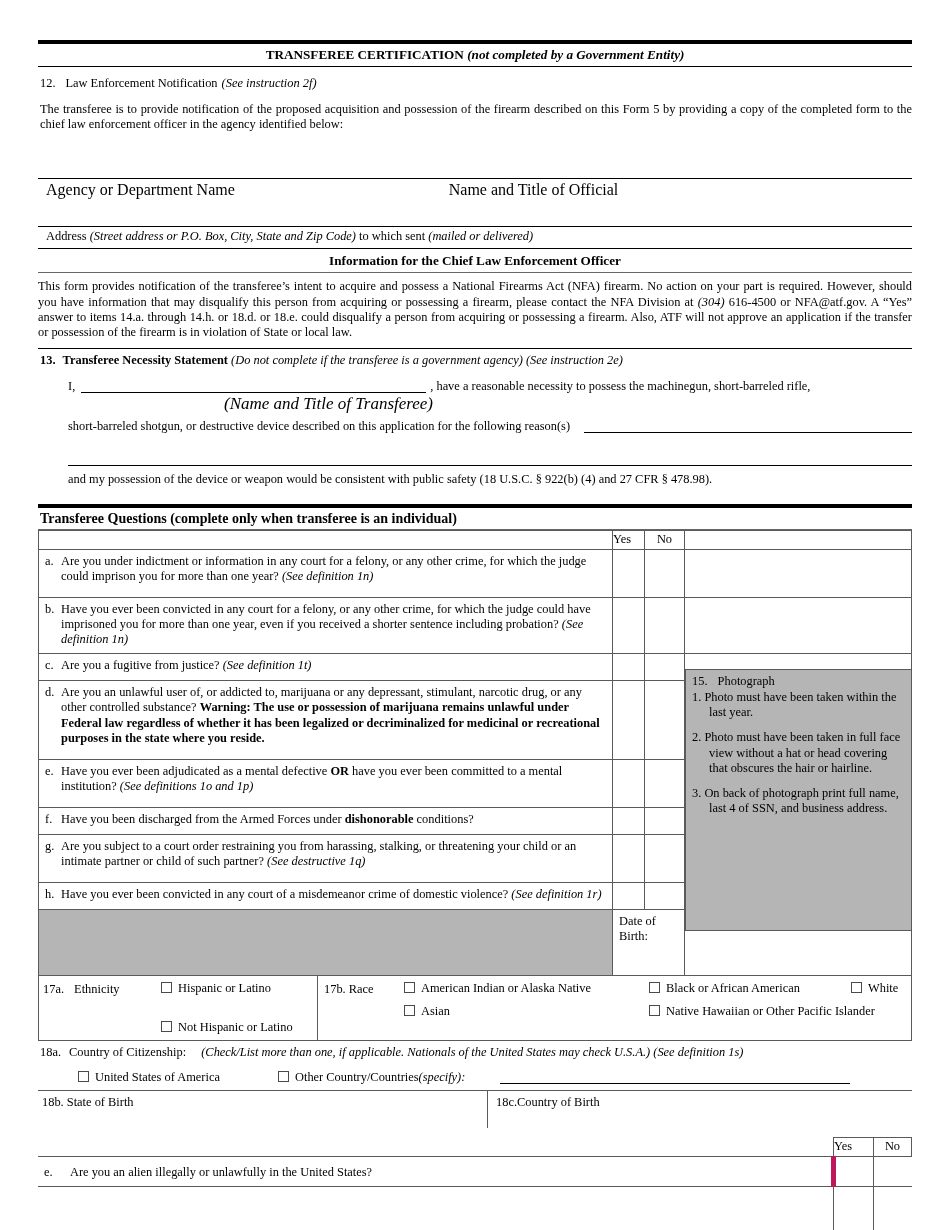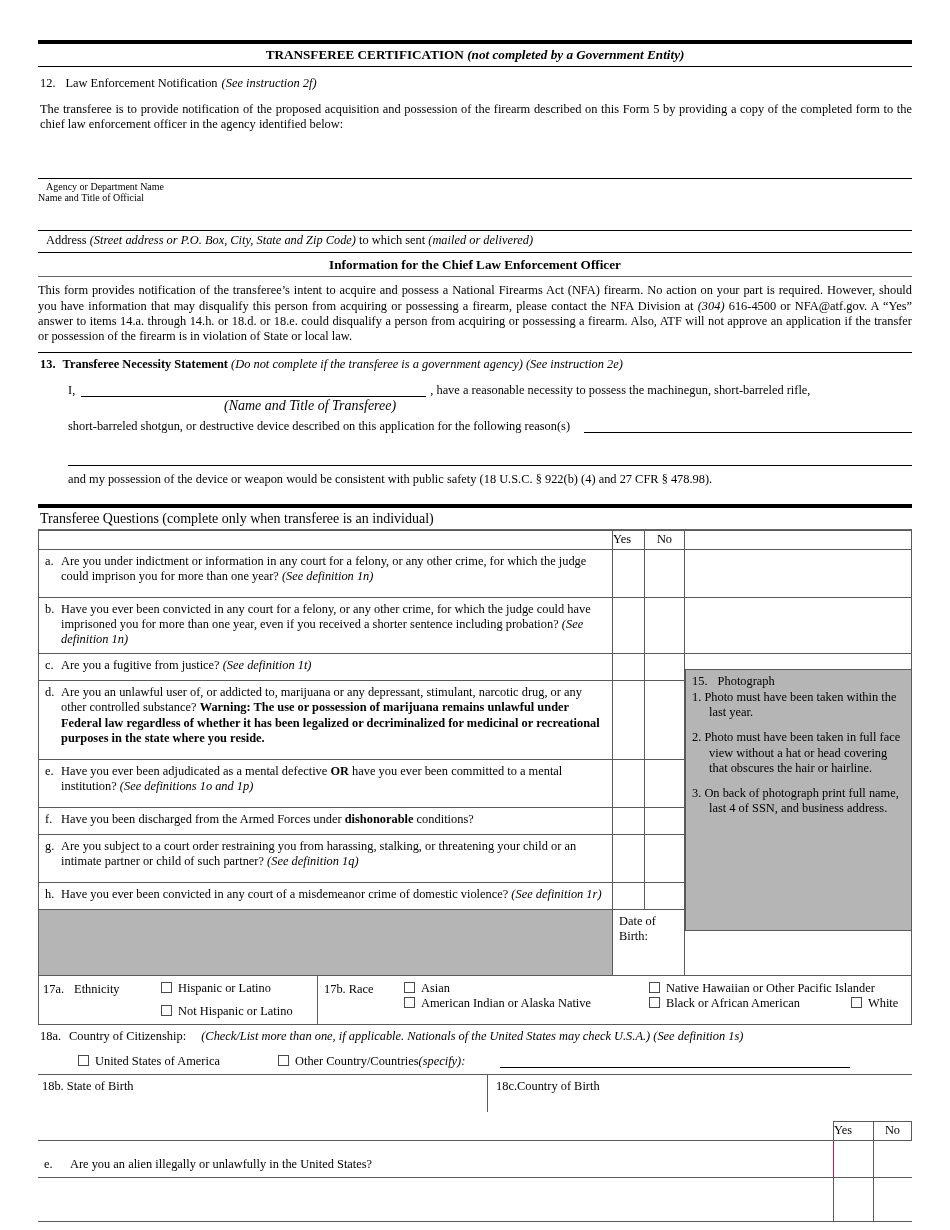--- a/index.html
+++ b/index.html
@@ -17,21 +17,21 @@
 
   .hdr-center { text-align:center; font-weight:bold; font-size:13.2px; padding:3px 0 3px; }
   .hdr-center i { font-style:italic; }
 
   .para { font-size:12.4px; line-height:15.2px; text-align:justify; }
   .smallnote { font-size:12.4px; }
   i, .it { font-style:italic; }
   b, .bd { font-weight:bold; }
 
   
-  .twocol { display:flex; font-size:10px; padding-top:2px;flex-direction:column; }
+  .twocol { display:flex; font-size:16px; padding-top:2px; }
   .twocol .c1 { width:47%; }
   .twocol .c2 { width:53%; }
 
   
   table.q { border-collapse:collapse; width:874px; table-layout:fixed; }
   table.q td { border:1px solid #5a5a5a; vertical-align:top; font-size:12.4px; line-height:15.4px; }
   td.qtext { padding:4px 6px 5px 6px; }
   td.yn { width:32px; }
   td.ynh { width:32px; text-align:left; font-size:12.4px; padding:1px 0; }
   td.noh { width:40px; text-align:center; font-size:12.4px; padding:1px 0; }
@@ -57,21 +57,21 @@
   .cb {
     display:inline-block; width:11px; height:11px;
     border:1px solid #4a4a4a; background:#fff;
     vertical-align:-1px; margin-right:6px;
   }
 
   .flexrow { display:flex; align-items:flex-start; }
 
   .uline { border-bottom:1px solid #000; flex:1; height:13px; }
 
-  .sec-title { font-weight:normal; font-size:14px; padding:3px 0 2px 2px; }
+  .sec-title { font-weight:bold; font-size:14px; padding:3px 0 2px 2px; }
 </style>
 </head>
 <body>
 
 <div class="page">
 
   <div style="height:4px;background:#000;margin-top:40px;"></div>
 
   <div class="hdr-center">
     <span>TRANSFEREE CERTIFICATION</span>
@@ -117,21 +117,21 @@
     <b style="margin-left:4px;">Transferee Necessity Statement</b>
     <i>(Do not complete if the transferee is a government agency)</i>
     <i>(See instruction 2e)</i>
   </div>
 
   <div class="flexrow" style="padding:11px 0 0 30px;font-size:12.4px;">
     <span>I,</span>
     <span class="uline" style="flex:none;width:345px;margin:0 4px 0 6px;height:14px;"></span>
     <span>, have a reasonable necessity to possess the machinegun, short-barreled rifle,</span>
   </div>
-  <div style="padding-left:186px;font-size:14px;">
+  <div style="padding-left:186px;font-size:17px;">
     <i>(Name and Title of Transferee)</i>
   </div>
 
   <div class="flexrow" style="padding:5px 0 0 30px;font-size:12.4px;">
     <span>short-barreled shotgun, or destructive device described on this application for the following reason(s)</span>
     <span class="uline" style="margin:0 0 0 14px;height:14px;"></span>
   </div>
 
   <div style="padding:16px 0 0 30px;">
     <div style="border-bottom:1px solid #000;height:16px;width:844px;"></div>
@@ -204,21 +204,21 @@
         <td class="qtext" style="height:27px;">
           <span class="qlet">f.</span><span class="qbody"><span>Have you been discharged from the Armed Forces under </span><b>dishonorable</b><span> conditions?</span></span>
         </td>
         <td class="yn"></td>
         <td class="nocell"></td>
         <td class="nob"></td>
       </tr>
 
       <tr>
         <td class="qtext" style="height:48px;">
-          <span class="qlet">g.</span><span class="qbody"><span>Are you subject to a court order restraining you from harassing, stalking, or threatening your child or an intimate partner or child of such partner? </span><i>(See definition 1q)</i></span>
+          <span class="qlet">g.</span><span class="qbody"><span>Are you subject to a court order restraining you from harassing, stalking, or threatening your child or an intimate partner or child of such partner? </span><i>(See destructive 1q)</i></span>
         </td>
         <td class="yn"></td>
         <td class="nocell"></td>
         <td class="nob"></td>
       </tr>
 
       <tr>
         <td class="qtext" style="height:27px;">
           <span class="qlet">h.</span><span class="qbody"><span>Have you ever been convicted in any court of a misdemeanor crime of domestic violence? </span><i>(See definition 1r)</i></span>
         </td>
@@ -249,46 +249,46 @@
       </ol>
     </div>
   </div>
 
   <div style="display:flex;width:874px;border:1px solid #5a5a5a;border-top:none;font-size:12.4px;">
     <div style="width:122px;padding:6px 0 0 4px;">
       <span>17a.</span>
       <span style="margin-left:7px;">Ethnicity</span>
     </div>
     <div style="width:157px;border-right:1px solid #5a5a5a;padding:5px 0 5px 0;">
-      <div style="margin-bottom:8px;">
+      <div style="margin-bottom:24px;">
         <span class="cb"></span><span>Hispanic or Latino</span>
       </div>
       <div>
         <span class="cb"></span><span>Not Hispanic or Latino</span>
       </div>
     </div>
     <div style="width:86px;padding:6px 0 0 6px;">17b. Race</div>
     <div style="flex:1;padding:5px 0 5px 0;">
+      <div style="display:flex;margin-bottom:8px;">
+        <div style="width:245px;">
+          <span class="cb"></span><span>American Indian or Alaska Native</span>
+        </div>
+        <div style="width:202px;">
+          <span class="cb"></span><span>Black or African American</span>
+        </div>
+        <div>
+          <span class="cb"></span><span>White</span>
+        </div>
+      </div>
       <div style="display:flex;">
         <div style="width:245px;">
           <span class="cb"></span><span>Asian</span>
         </div>
         <div>
           <span class="cb"></span><span>Native Hawaiian or Other Pacific Islander</span>
-        </div>
-      </div>
-      <div style="display:flex;margin-bottom:8px;">
-        <div style="width:245px;">
-          <span class="cb"></span><span>American Indian or Alaska Native</span>
-        </div>
-        <div style="width:202px;">
-          <span class="cb"></span><span>Black or African American</span>
-        </div>
-        <div>
-          <span class="cb"></span><span>White</span>
         </div>
       </div>
     </div>
   </div>
 
   <div style="width:874px;font-size:12.4px;padding:4px 0 0 2px;">
     <span>18a.</span>
     <span style="margin-left:5px;">Country of Citizenship:</span>
     <i style="margin-left:12px;">(Check/List more than one, if applicable.  Nationals of the United States may check U.S.A.) (See definition 1s)</i>
   </div>
@@ -312,21 +312,21 @@
   </div>
 
   <table class="q" style="margin-top:9px;">
     <tbody>
         <tr>
       <td class="qtext" style="border:none;border-bottom:1px solid #5a5a5a;height:19px;"></td>
       <td class="ynh" style="width:40px;">Yes</td>
       <td class="noh" style="width:38px;">No</td>
     </tr>
     <tr>
-      <td class="qtext" style="border-left:none;border-right:1px solid #be185d;height:30px;padding-top:16px;">
+      <td class="qtext" style="border-left:none;border-right:5px solid #be185d;height:30px;padding-top:8px;">
         <span class="qlet" style="width:26px;">e.</span><span>Are you an alien illegally or unlawfully in the United States?</span>
       </td>
       <td class="yn" style="width:40px;"></td>
       <td class="nocell" style="width:38px;border-right:none;"></td>
     </tr>
     <tr>
       <td class="qtext" style="border-left:none;border-right:1px solid #5a5a5a;height:44px;padding:5px 6px 2px 6px;position:relative;">
         
         
         

